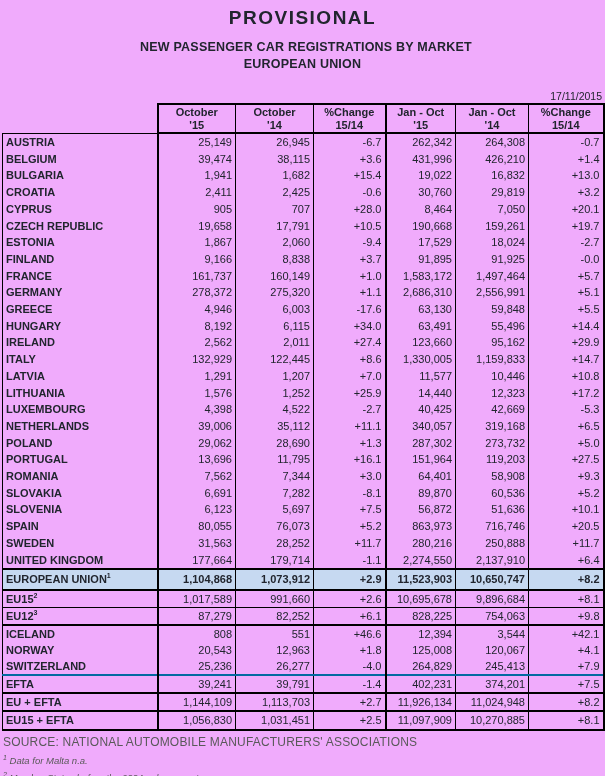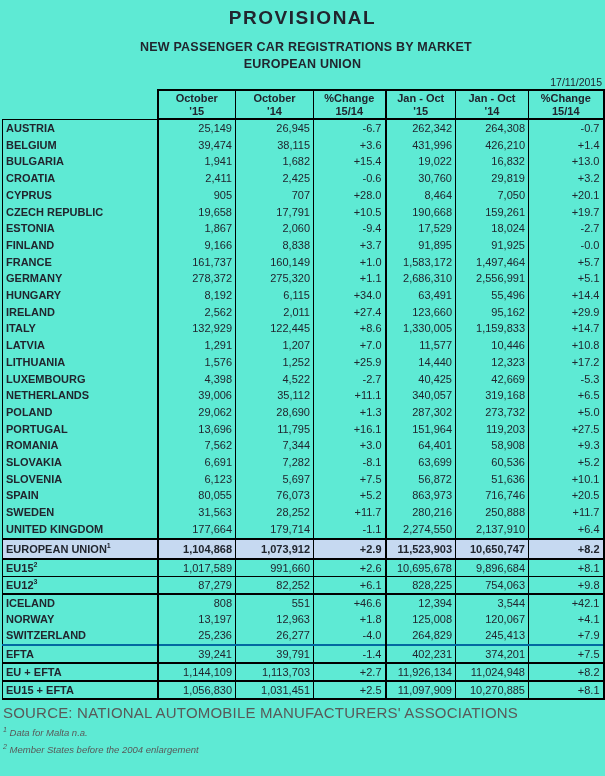--- a/index.html
+++ b/index.html
@@ -1,24 +1,24 @@
 <!DOCTYPE html>
 <html style="--hl: #c6d9f1;"><head>
 <meta charset="utf-8">
 <style>
   html,body { margin:0; padding:0; background:#ffffff; }
   .page {
-    position:relative; width:605px; height:776px; background:#5eead4;
+    position:relative; width:605px; height:776px; background:#f0abfc;
     font-family:"Liberation Sans","DejaVu Sans",sans-serif; color:#21252e; overflow:hidden;
   }
   .title { text-align:center; font-weight:bold; font-size:19px; letter-spacing:1.5px; padding-top:7px; }
   .sub { text-align:center; font-weight:bold; font-size:12.5px; letter-spacing:0.2px; }
   .sub1 { margin-top:11px;padding-left:7px; }
   .sub2 { margin-top:3px; }
-  .date { text-align:right; font-size:10.5px; padding-right:3px; margin-top:5px; }
+  .date { text-align:right; font-size:10.5px; padding-right:3px; margin-top:19px; }
 
   table.reg { border-collapse:collapse; table-layout:fixed; width:601px; margin-left:2px; margin-top:1px; }
   th, td { font-size:11px; overflow:hidden; white-space:nowrap; box-sizing:border-box; }
   th { font-weight:bold; text-align:center; vertical-align:middle; height:27px; line-height:12.5px;
        border-top:2px solid #000; border-bottom:2px solid #000;margin-top:24px; }
   th.corner { border:none; border-bottom:1px solid #000; }
   td { height:16.7px; line-height:16.7px; padding:0; }
   td.name { text-align:left; font-weight:bold; padding-left:3px; }
   td.num  { text-align:right; padding-right:3px; }
   sup.mark { font-size:7px; vertical-align:super; line-height:0; }
@@ -35,21 +35,21 @@
   tr.r-eu15 td, tr.r-eu12 td, tr.r-it td, tr.r-efta td, tr.r-euefta td, tr.r-eu15efta td {
                height:16.1px; line-height:16.1px; }
   tr.r-eu15 td { border-bottom:1px solid #000; }
   tr.r-eu12 td { border-bottom:2px solid #000; }
   tr.r-it td { }
   tr.r-efta td { border-top:2px solid #0369a1; border-bottom:2px solid #000; }
   tr.r-euefta td { border-bottom:2px solid #000; }
   tr.r-eu15efta td { border-bottom:2px solid #000; }
 
   .footer { margin-left:3px; margin-top:4px; }
-  .source { font-size:15px; color:#595959; letter-spacing:0.2px; }
+  .source { font-size:12px; color:#595959; letter-spacing:0.2px; }
   .note { font-size:9.5px; color:#595959; font-style:italic; margin-top:5px; }
   .note sup { font-size:7px; font-style:italic; }
 </style>
 </head>
 <body>
 
 <div class="page">
   <div class="title">PROVISIONAL</div>
   <div class="sub sub1">NEW PASSENGER CAR REGISTRATIONS BY MARKET</div>
   <div class="sub sub2">EUROPEAN UNION</div>
@@ -179,20 +179,29 @@
         <tr class="r-body">
           <td class="name c0">GERMANY</td>
           <td class="num c1">278,372</td>
           <td class="num c2">275,320</td>
           <td class="num c3">+1.1</td>
           <td class="num c4">2,686,310</td>
           <td class="num c5">2,556,991</td>
           <td class="num c6 last">+5.1</td>
         </tr>
         <tr class="r-body">
+          <td class="name c0">GREECE</td>
+          <td class="num c1">4,946</td>
+          <td class="num c2">6,003</td>
+          <td class="num c3">-17.6</td>
+          <td class="num c4">63,130</td>
+          <td class="num c5">59,848</td>
+          <td class="num c6 last">+5.5</td>
+        </tr>
+        <tr class="r-body">
           <td class="name c0">HUNGARY</td>
           <td class="num c1">8,192</td>
           <td class="num c2">6,115</td>
           <td class="num c3">+34.0</td>
           <td class="num c4">63,491</td>
           <td class="num c5">55,496</td>
           <td class="num c6 last">+14.4</td>
         </tr>
         <tr class="r-body">
           <td class="name c0">IRELAND</td>
@@ -273,21 +282,21 @@
           <td class="num c3">+3.0</td>
           <td class="num c4">64,401</td>
           <td class="num c5">58,908</td>
           <td class="num c6 last">+9.3</td>
         </tr>
         <tr class="r-body">
           <td class="name c0">SLOVAKIA</td>
           <td class="num c1">6,691</td>
           <td class="num c2">7,282</td>
           <td class="num c3">-8.1</td>
-          <td class="num c4">63,699</td>
+          <td class="num c4">89,870</td>
           <td class="num c5">60,536</td>
           <td class="num c6 last">+5.2</td>
         </tr>
         <tr class="r-body">
           <td class="name c0">SLOVENIA</td>
           <td class="num c1">6,123</td>
           <td class="num c2">5,697</td>
           <td class="num c3">+7.5</td>
           <td class="num c4">56,872</td>
           <td class="num c5">51,636</td>
@@ -351,21 +360,21 @@
           <td class="name c0">ICELAND</td>
           <td class="num c1">808</td>
           <td class="num c2">551</td>
           <td class="num c3">+46.6</td>
           <td class="num c4">12,394</td>
           <td class="num c5">3,544</td>
           <td class="num c6 last">+42.1</td>
         </tr>
         <tr class="r-it">
           <td class="name c0">NORWAY</td>
-          <td class="num c1">13,197</td>
+          <td class="num c1">20,543</td>
           <td class="num c2">12,963</td>
           <td class="num c3">+1.8</td>
           <td class="num c4">125,008</td>
           <td class="num c5">120,067</td>
           <td class="num c6 last">+4.1</td>
         </tr>
         <tr class="r-it">
           <td class="name c0">SWITZERLAND</td>
           <td class="num c1">25,236</td>
           <td class="num c2">26,277</td>

